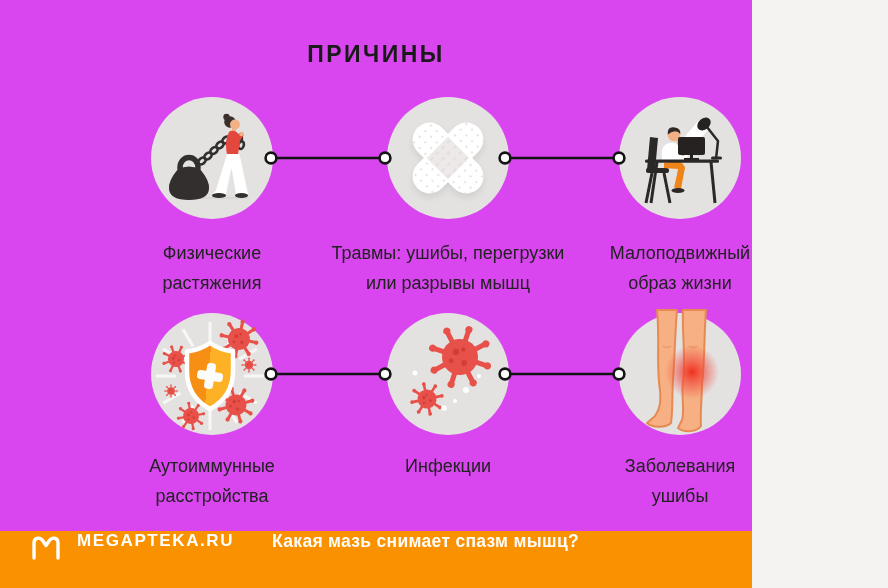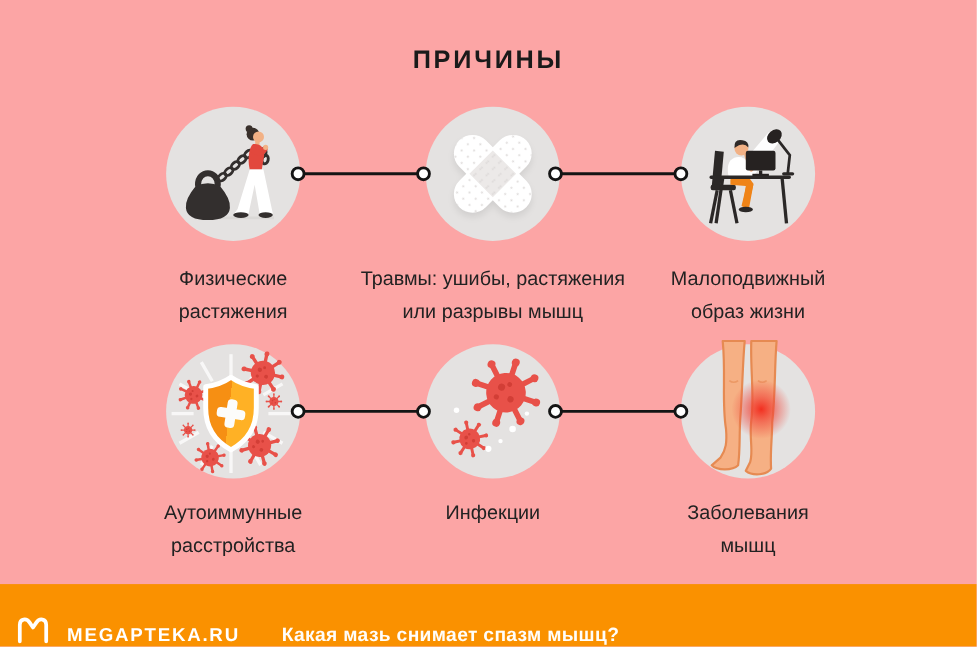--- a/index.html
+++ b/index.html
@@ -1,17 +1,17 @@
 <!DOCTYPE html>
 <html><head>
 <meta charset="utf-8">
 <style>
   html,body{margin:0;padding:0;}
   body{width:888px;height:588px;background:#F5F3F1;font-family:"Liberation Sans",sans-serif;}
-  .canvas{position:relative;width:888px;height:588px;background:#fca5a5;overflow:hidden;}
+  .canvas{position:relative;width:752px;height:588px;background:#d946ef;overflow:hidden;}
 
   .title{position:absolute;top:41px;left:0;width:100%;margin:0;text-align:center;
          font-size:23px;font-weight:800;letter-spacing:2.5px;color:#1A1A1A;}
 
   .circle{position:absolute;width:122px;height:122px;border-radius:50%;background:#E4E2E1;}
   .circle svg{position:absolute;left:0;top:0;}
   .c1{left:151px;top:97px;}  .c2{left:387px;top:97px;}  .c3{left:619px;top:97px;}
   .c4{left:151px;top:313px;} .c5{left:387px;top:313px;} .c6{left:619px;top:313px;}
   .legs-svg{top:-7px !important;}
 
@@ -24,21 +24,21 @@
   .l5{left:448px;top:451px;width:200px;}
   .l6{left:680px;top:451px;width:140px;}
 
   .connector{position:absolute;width:132px;height:18px;}
   .k1{left:262px;top:149px;} .k2{left:496px;top:149px;}
   .k3{left:262px;top:365px;} .k4{left:496px;top:365px;}
 
   .plaster-shadow{filter:drop-shadow(0 4px 3px rgba(0,0,0,0.08));}
 
   .footer{position:absolute;left:0;bottom:0;width:888px;height:57px;background:#FA9100;
-          display:flex;align-items:flex-end;box-sizing:border-box;padding-left:12px;}
+          display:flex;align-items:flex-start;box-sizing:border-box;padding-left:28px;}
   .brand{color:#FFFFFF;font-weight:800;font-size:17px;letter-spacing:1.6px;margin-left:13px;}
   .question{color:#FFFDF9;font-weight:700;font-size:17.5px;letter-spacing:0.3px;margin-left:38px;}
 </style>
 </head>
 <body>
 
 <svg width="0" height="0" style="position:absolute" aria-hidden="true">
   <defs>
     <g id="virus" fill="#E85149">
       <g stroke="#E85149" stroke-width="2.8" stroke-linecap="round">
@@ -219,25 +219,25 @@
     <circle cx="9" cy="9" r="5.4" fill="#FFFFFF" stroke="#141414" stroke-width="2.6"></circle>
     <circle cx="123" cy="9" r="5.4" fill="#FFFFFF" stroke="#141414" stroke-width="2.6"></circle>
   </svg>
   <svg class="connector k4" viewBox="0 0 132 18">
     <line x1="9" y1="9" x2="123" y2="9" stroke="#141414" stroke-width="2.6"></line>
     <circle cx="9" cy="9" r="5.4" fill="#FFFFFF" stroke="#141414" stroke-width="2.6"></circle>
     <circle cx="123" cy="9" r="5.4" fill="#FFFFFF" stroke="#141414" stroke-width="2.6"></circle>
   </svg>
 
   <div class="label l1">Физические растяжения</div>
-  <div class="label l2">Травмы: ушибы, растяжения или разрывы мышц</div>
+  <div class="label l2">Травмы: ушибы, перегрузки или разрывы мышц</div>
   <div class="label l3">Малоподвижный образ жизни</div>
   <div class="label l5">Инфекции</div>
   <div class="label l4">Аутоиммунные расстройства</div>
-  <div class="label l6">Заболевания мышц</div>
+  <div class="label l6">Заболевания ушибы</div>
 
   <div class="footer">
     <svg width="36" height="32" viewBox="0 0 36 32">
       <path d="M6 27 L6 12 C6 6.5 12 5.5 15 10 L18 14.5 L21 10 C24 5.5 30 6.5 30 12 L30 27" fill="none" stroke="#FFFFFF" stroke-width="3.4" stroke-linecap="round" stroke-linejoin="round"></path>
     </svg>
     <span class="brand">MEGAPTEKA.RU</span>
     <span class="question">Какая мазь снимает спазм мышц?</span>
   </div>
 
 </div>

